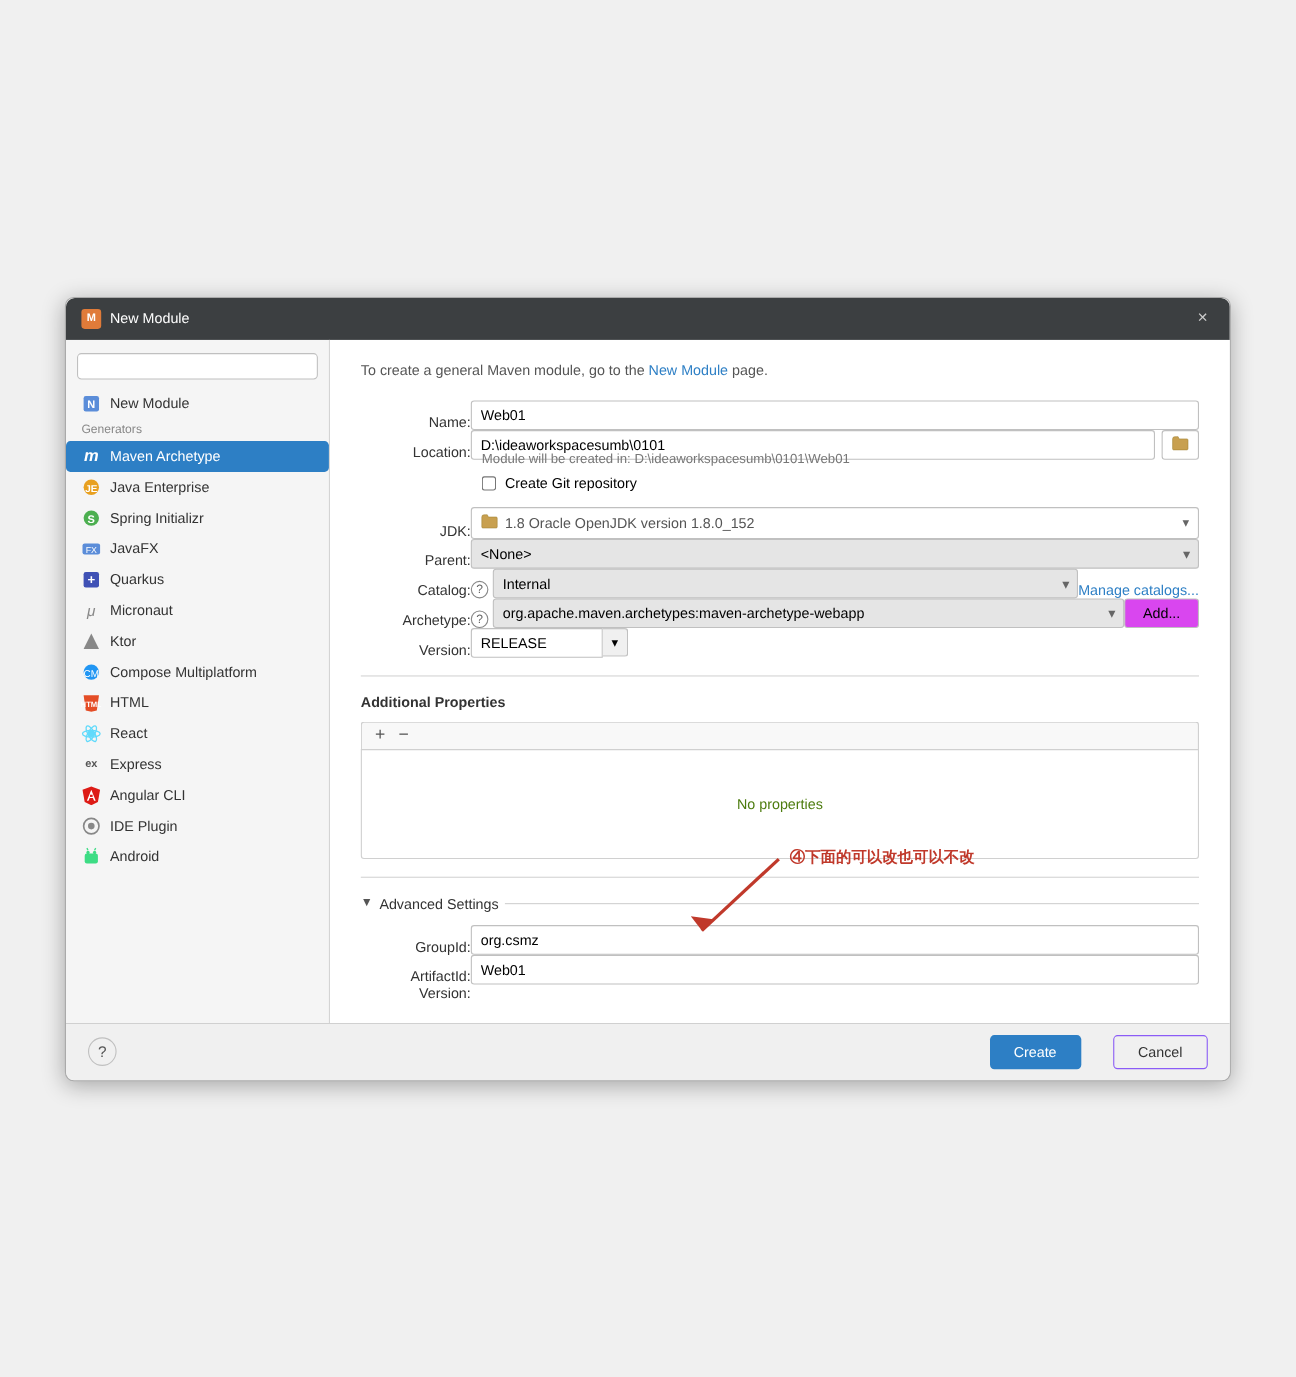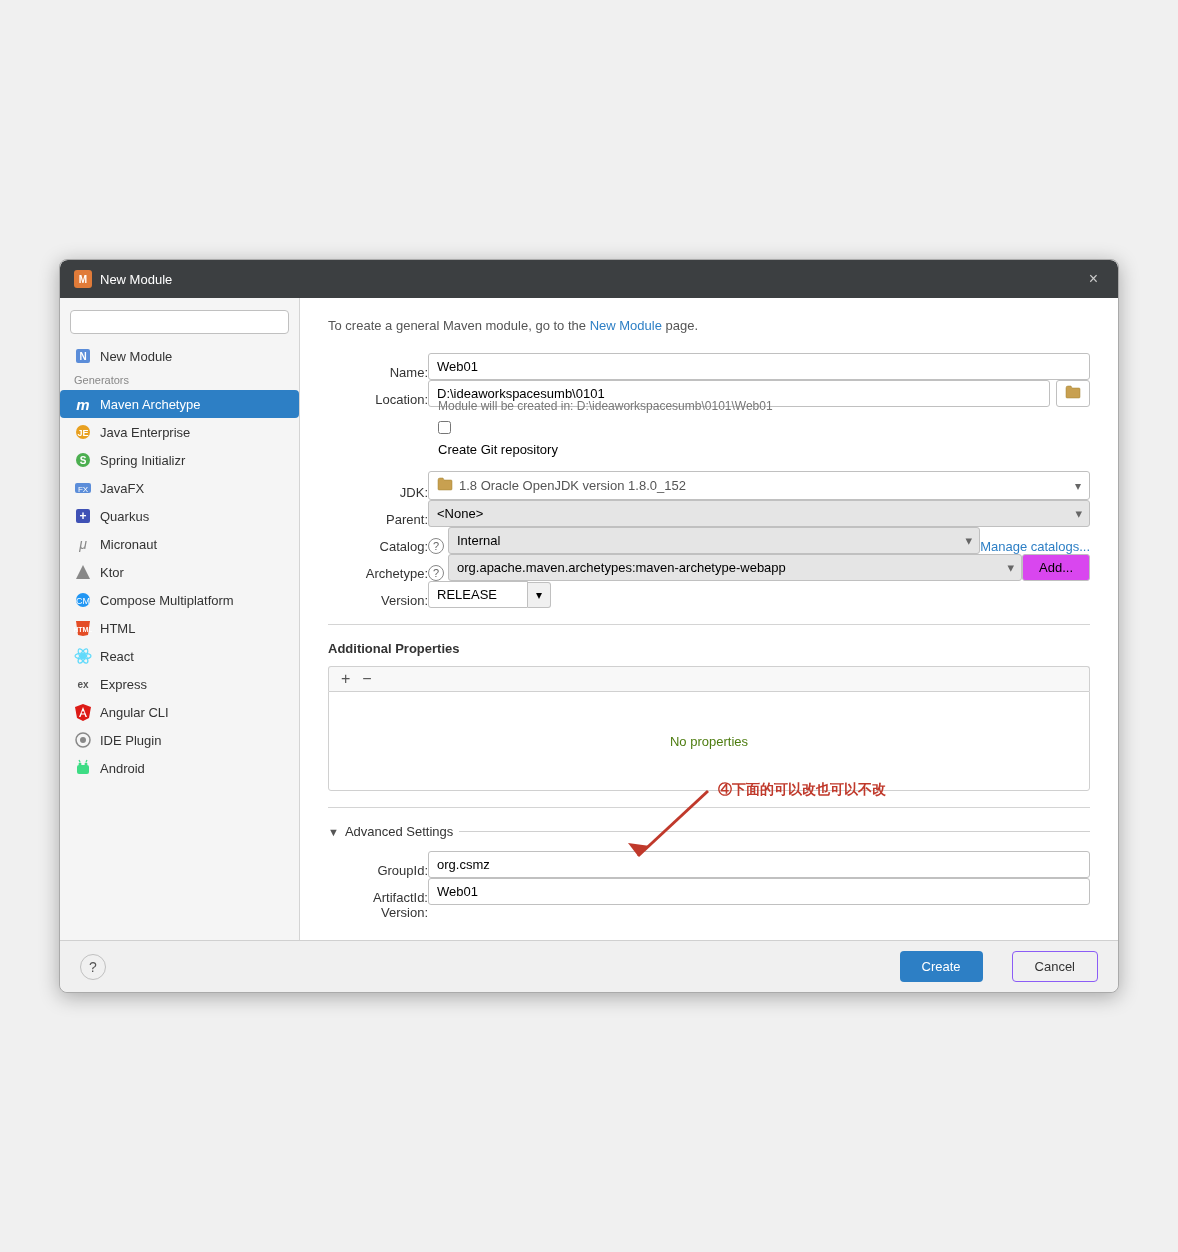--- a/index.html
+++ b/index.html
@@ -173,25 +173,24 @@
     }
     .module-path-hint {
       font-size: 12px;
       color: #777;
       margin-left: 110px;
       margin-bottom: 8px;
       margin-top: -8px;
     }
     .checkbox-row {
       display: flex;
-      align-items: flex-start;
+      align-items: center;
       gap: 8px;
       margin-left: 110px;
       margin-bottom: 14px;
-      flex-direction: column;
     }
     .form-select {
       flex: 1;
       padding: 5px 8px;
       border: 1px solid #c0c0c0;
       border-radius: 3px;
       font-size: 13px;
       background: #e5e5e5;
       cursor: pointer;
       appearance: none;
@@ -643,21 +642,21 @@
           <select class="form-select">
             <option>org.apache.maven.archetypes:maven-archetype-webapp</option>
           </select>
         </div>
         <button class="add-btn">Add...</button>
       </div>
 
       <div class="form-row">
         <span class="form-label">Version:</span>
         <div style="display:flex; align-items:center;">
-          <input type="text" class="version-select" value="RELEASE" style="width: 100px;">
+          <input type="text" class="version-select" value="RELEASE" style="width: 120px;">
           <button class="version-dropdown-btn">▾</button>
         </div>
       </div>
 
       <hr class="section-separator">
 
       <div class="section-title">Additional Properties</div>
       <div class="props-toolbar">
         <button class="props-toolbar-btn">+</button>
         <button class="props-toolbar-btn">−</button>

